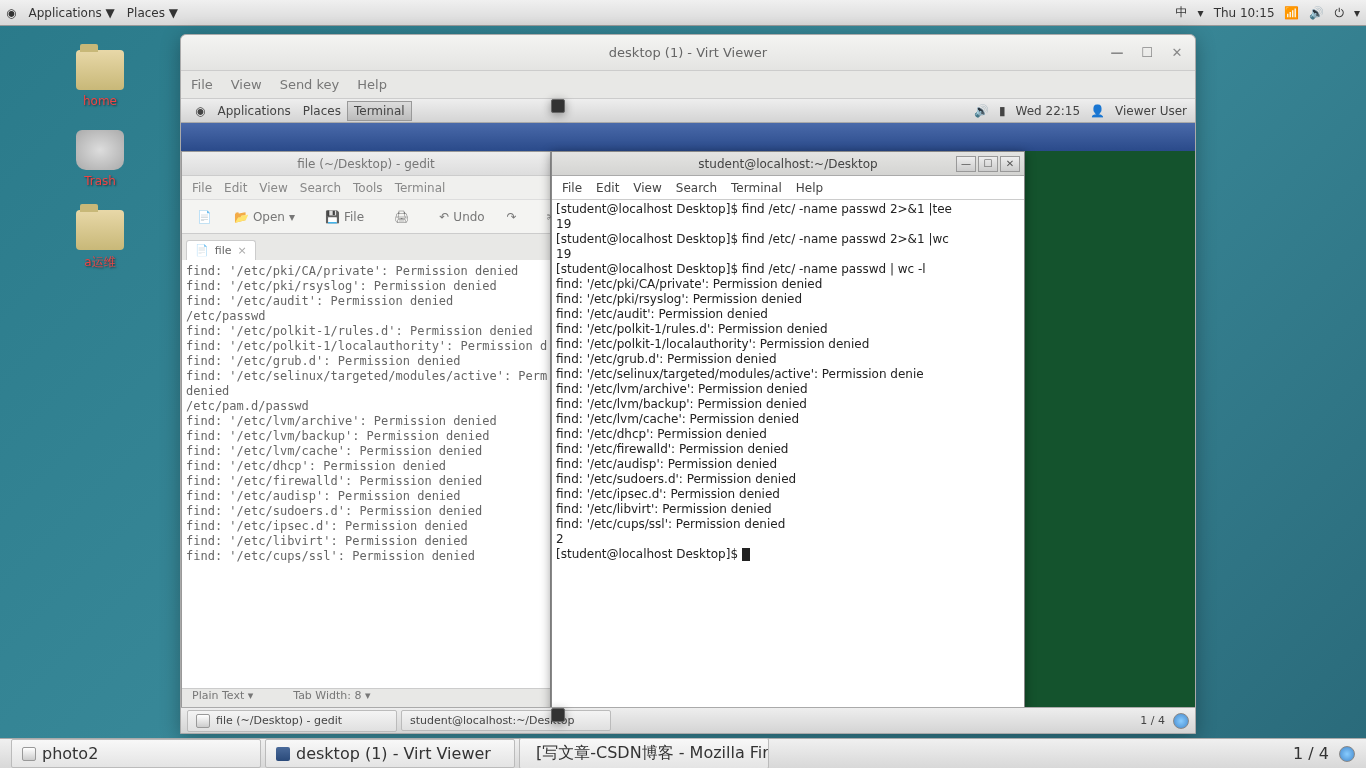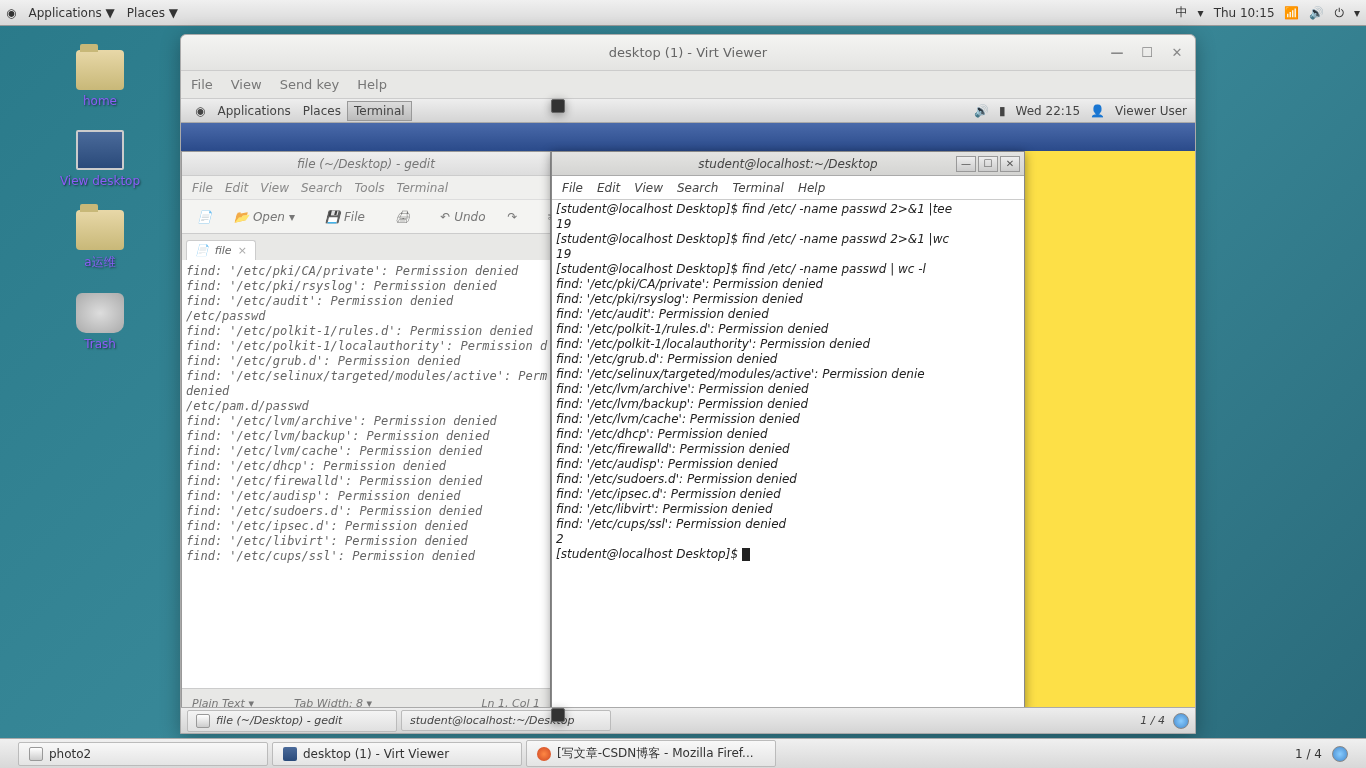--- a/index.html
+++ b/index.html
@@ -7,72 +7,72 @@
 
 
 .outer-topbar { height: 26px; background: linear-gradient(#f0f0f0, #d8d8d8); border-bottom: 1px solid #999; display: flex; align-items: center; padding: 0 6px; font-size: 12px; color: #333; }
 .outer-topbar .left { display: flex; gap: 12px; align-items: center; }
 .outer-topbar .right { margin-left: auto; display: flex; gap: 10px; align-items: center; }
 
 
 .desktop-icons { position: absolute; top: 50px; left: 40px; width: 120px; }
 .desktop-icon { text-align: center; margin-bottom: 22px; cursor: pointer; }
 .desktop-icon .img { width: 48px; height: 40px; margin: 0 auto 4px; }
-.desktop-icon .lbl { color: #8b5cf6; font-size: 12px; text-shadow: 1px 1px 2px rgba(0,0,0,.6); }
+.desktop-icon .lbl { color: #ef4444; font-size: 12px; text-shadow: 1px 1px 2px rgba(0,0,0,.6); }
 .folder-img { background: linear-gradient(#e8d8a8, #c8b878); border-radius: 4px; position: relative; }
 .folder-img:before { content:""; position:absolute; top:-6px; left:4px; width:18px; height:8px; background:#c8b878; border-radius:2px 2px 0 0; }
 .server-img { background: linear-gradient(#5a7aaa, #3a5a8a); border-radius: 2px; }
 .screen-img { background: linear-gradient(#4a6a9a, #2a4a7a); border-radius: 2px; border: 2px solid #ccc; }
 .trash-img { background: radial-gradient(#ddd,#aaa); border-radius: 6px 6px 10px 10px; }
 
 
 .virt-window { position: absolute; top: 34px; left: 180px; width: 1016px; height: 700px; background: #e8e8e6; border: 1px solid #aaa; border-radius: 6px 6px 0 0; box-shadow: 0 4px 20px rgba(0,0,0,.3); display: flex; flex-direction: column; }
 .virt-titlebar { height: 36px; background: linear-gradient(#f4f4f2, #e4e4e2); border-bottom: 1px solid #ccc; display: flex; align-items: center; justify-content: center; position: relative; border-radius: 6px 6px 0 0; }
 .virt-titlebar .title { font-size: 13px; color: #666; }
 .virt-titlebar .wincontrols { position: absolute; right: 10px; display: flex; gap: 14px; }
 .virt-titlebar .wbtn { width: 16px; height: 16px; display: flex; align-items: center; justify-content: center; color: #888; cursor: pointer; font-size: 13px; font-weight: bold; }
 .virt-menubar { height: 28px; display: flex; align-items: center; padding: 0 10px; gap: 18px; font-size: 13px; color: #777; border-bottom: 1px solid #ccc; }
 .virt-content { flex: 1; background: #000; display: flex; flex-direction: column; position: relative; }
 
 
 .vm-topbar { height: 24px; background: linear-gradient(#eee,#d4d4d4); border-bottom: 1px solid #aaa; display: flex; align-items: center; font-size: 12px; color: #444; padding: 0 8px; }
 .vm-topbar .right { margin-left: auto; display: flex; gap: 10px; align-items: center; }
 .vm-topbar .item { display: flex; align-items: center; gap: 4px; padding: 2px 6px; }
 .vm-bluebar { height: 28px; background: linear-gradient(#4a6aaa, #2a4a8a); }
-.vm-body { flex: 1; background: #fde047; position: relative; font-style: italic; }
+.vm-body { flex: 1; background: #14532d; position: relative; }
 
 
 .gedit { position: absolute; top: 0; left: 0; width: 370px; height: 560px; background: #f0f0ee; border: 1px solid #999; display: flex; flex-direction: column; }
 .gedit-titlebar { height: 24px; background: linear-gradient(#eee,#ddd); display:flex; align-items:center; justify-content:center; font-size:12px; color:#777; border-bottom: 1px solid #ccc; }
 .gedit-menubar { height: 24px; display:flex; align-items:center; gap:12px; padding:0 10px; font-size:12px; color:#888; border-bottom:1px solid #ddd; }
 .gedit-toolbar { height: 34px; display:flex; align-items:center; gap:8px; padding:0 8px; border-bottom:1px solid #ccc; background:#f4f4f2; }
 .gedit-toolbar .tbtn { display:flex; align-items:center; gap:4px; padding:4px 6px; font-size:12px; color:#777; border:1px solid transparent; border-radius:3px; }
 .gedit-tabs { height: 26px; display:flex; align-items:flex-end; padding:0 4px; background:#e8e8e6; }
 .gedit-tab { background:#fff; border:1px solid #ccc; border-bottom:none; padding:3px 8px; font-size:11px; color:#666; display:flex; align-items:center; gap:6px; border-radius:3px 3px 0 0; }
 .gedit-text { flex:1; background:#fff; font-family:"DejaVu Sans Mono",monospace; font-size:12px; line-height:15px; color:#666; padding:4px; overflow:hidden; white-space:pre; }
-.gedit-status { height:22px; background:#e8e8e6; border-top:1px solid #ccc; display:flex; align-items:flex-end; font-size:11px; color:#777; padding:0 10px; gap:40px; }
+.gedit-status { height:22px; background:#e8e8e6; border-top:1px solid #ccc; display:flex; align-items:flex-start; font-size:11px; color:#777; padding:0 10px; gap:40px; }
 .gedit-status .right { margin-left:auto;margin-top:28px; }
 
 
 .term { position: absolute; top: 0; left: 370px; width: 474px; height: 560px; background: #fff; border: 1px solid #888; box-shadow: 0 2px 10px rgba(0,0,0,.4); display:flex; flex-direction:column; }
 .term-titlebar { height: 24px; background: linear-gradient(#e4e4e2,#d4d4d2); display:flex; align-items:center; justify-content:center; font-size:12px; color:#444; position:relative; border-bottom:1px solid #aaa; }
 .term-titlebar .wc { position:absolute; right:4px; display:flex; gap:2px; }
 .term-titlebar .wc .b { width:20px; height:16px; background:linear-gradient(#eee,#ccc); border:1px solid #999; display:flex; align-items:center; justify-content:center; font-size:10px; color:#555; cursor:pointer; }
 .term-menubar { height:24px; display:flex; align-items:center; gap:14px; padding:0 10px; font-size:12px; color:#444; border-bottom:1px solid #ccc; }
 .term-body { flex:1; background:#fff; font-family:"DejaVu Sans Mono",monospace; font-size:12px; line-height:15px; color:#222; padding:2px 4px; white-space:pre; overflow:hidden; }
 .cursor { display:inline-block; width:8px; height:13px; background:#222; vertical-align:text-bottom; }
 
 
 .vm-taskbar { position:absolute; bottom:0; left:0; right:0; height:26px; background:linear-gradient(#eee,#d4d4d4); border-top:1px solid #aaa; display:flex; align-items:center; font-size:11px; color:#444; padding:0 6px; gap:4px; }
 .vm-taskbar .task { display:flex; align-items:center; gap:6px; padding:3px 8px; border:1px solid #bbb; background:linear-gradient(#f4f4f4,#e0e0e0); border-radius:2px; flex:0 0 210px; overflow:hidden; white-space:nowrap; cursor:pointer; }
 .vm-taskbar .right { margin-left:auto; display:flex; align-items:center; gap:8px; }
 .ws-ind { width:16px; height:16px; border:1px solid #888; border-radius:50%; background:radial-gradient(#8cf,#48c); }
 
 
-.outer-taskbar { position:absolute; bottom:0; left:0; right:0; height:30px; background:linear-gradient(#f0f0f0,#d8d8d8); border-top:1px solid #aaa; display:flex; align-items:center; font-size:12px; color:#333; padding:0 18px; gap:4px; }
+.outer-taskbar { position:absolute; bottom:0; left:0; right:0; height:30px; background:linear-gradient(#f0f0f0,#d8d8d8); border-top:1px solid #aaa; display:flex; align-items:center; font-size:16px; color:#333; padding:0 11px; gap:4px; }
 .outer-taskbar .task { display:flex; align-items:center; gap:6px; padding:4px 10px; border:1px solid #bbb; background:linear-gradient(#f8f8f8,#e4e4e4); border-radius:2px; width:260px; overflow:hidden; white-space:nowrap; cursor:pointer; }
 .outer-taskbar .task.small { width:250px; }
 .outer-taskbar .right { margin-left:auto; display:flex; align-items:center; gap:10px; }
 
 .tiny-icon { width:14px; height:14px; display:inline-block; background:#888; border-radius:2px; }
 .tiny-icon.doc { background:linear-gradient(#fff,#ccc); border:1px solid #999; }
 .tiny-icon.term { background:#333; border:1px solid #666; }
 .tiny-icon.ff { background:radial-gradient(#f84,#c42); border-radius:50%; }
 .tiny-icon.shot { background:linear-gradient(#8cf,#48c); }
 </style>
@@ -95,30 +95,26 @@
     <span>▾</span>
   </div>
 </div>
 
 <div class="desktop-icons">
   <div class="desktop-icon">
       <div class="img folder-img"></div>
       <div class="lbl">home</div>
     </div>
   <div class="desktop-icon">
-      <div class="img screen-img"></div>
-      <div class="lbl">View desktop</div>
+      <div class="img trash-img"></div>
+      <div class="lbl">Trash</div>
     </div>
   <div class="desktop-icon">
       <div class="img folder-img"></div>
       <div class="lbl">a运维</div>
-    </div>
-  <div class="desktop-icon">
-      <div class="img trash-img"></div>
-      <div class="lbl">Trash</div>
     </div>
 </div>
 
 <div class="virt-window">
   <div class="virt-titlebar">
     <span class="title">desktop (1) - Virt Viewer</span>
     <div class="wincontrols">
       <span class="wbtn">—</span>
       <span class="wbtn">☐</span>
       <span class="wbtn">✕</span>

